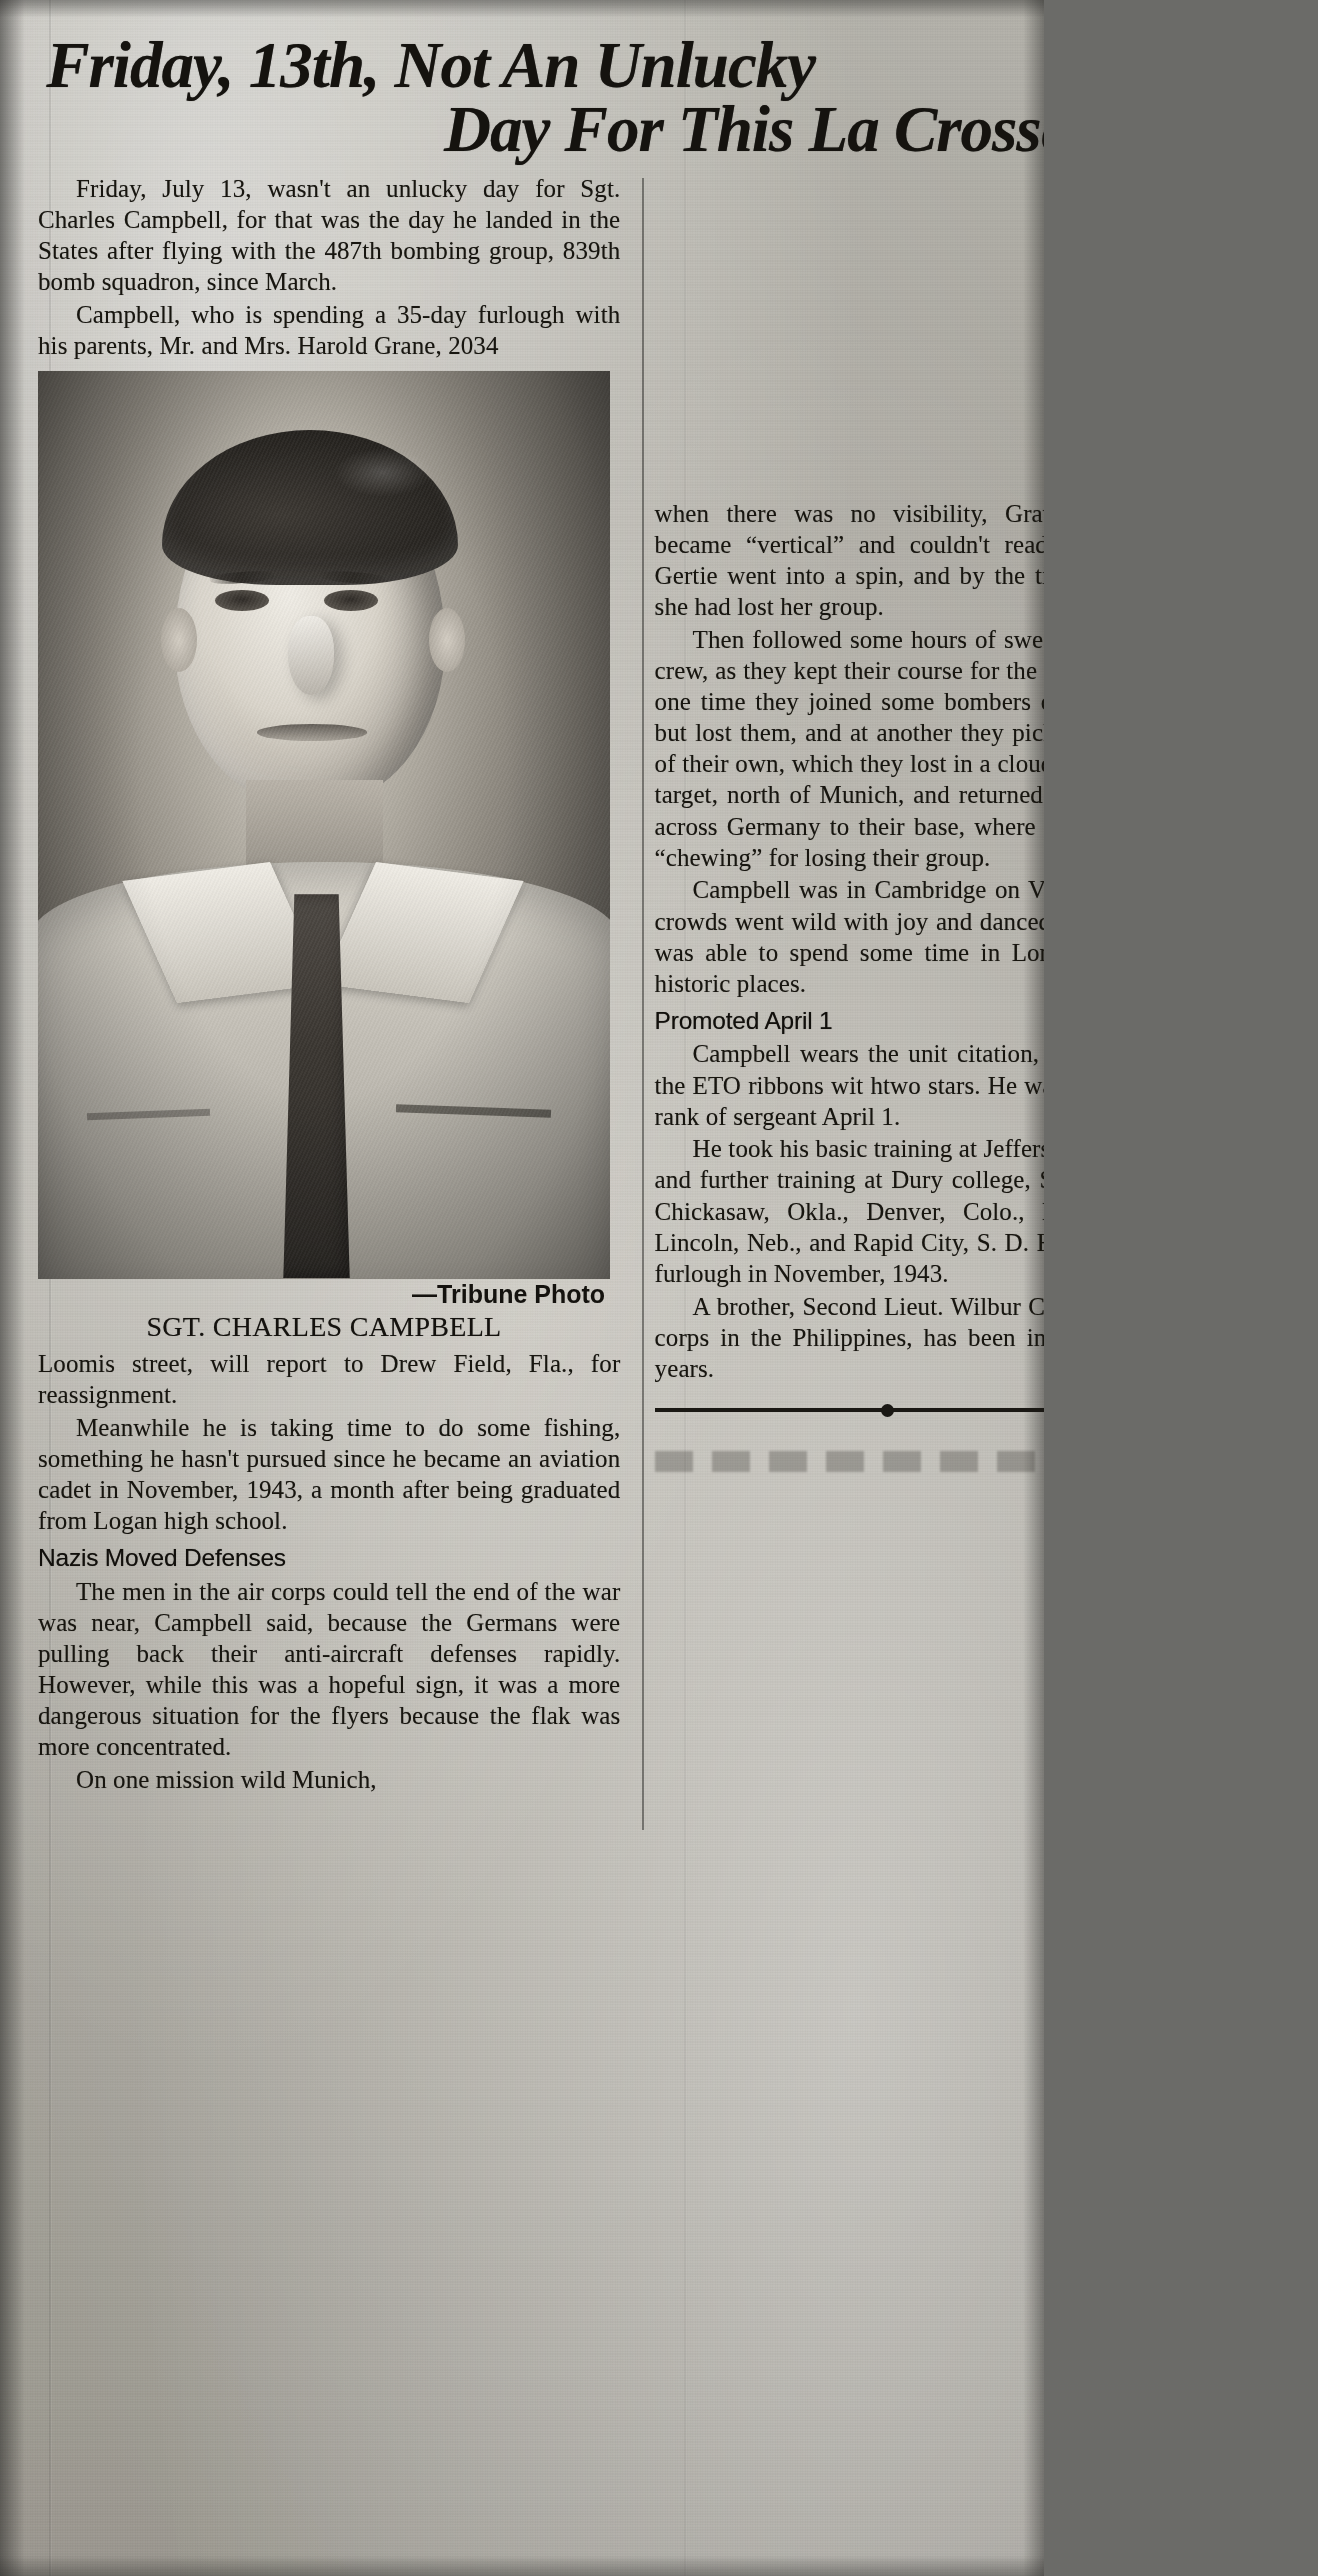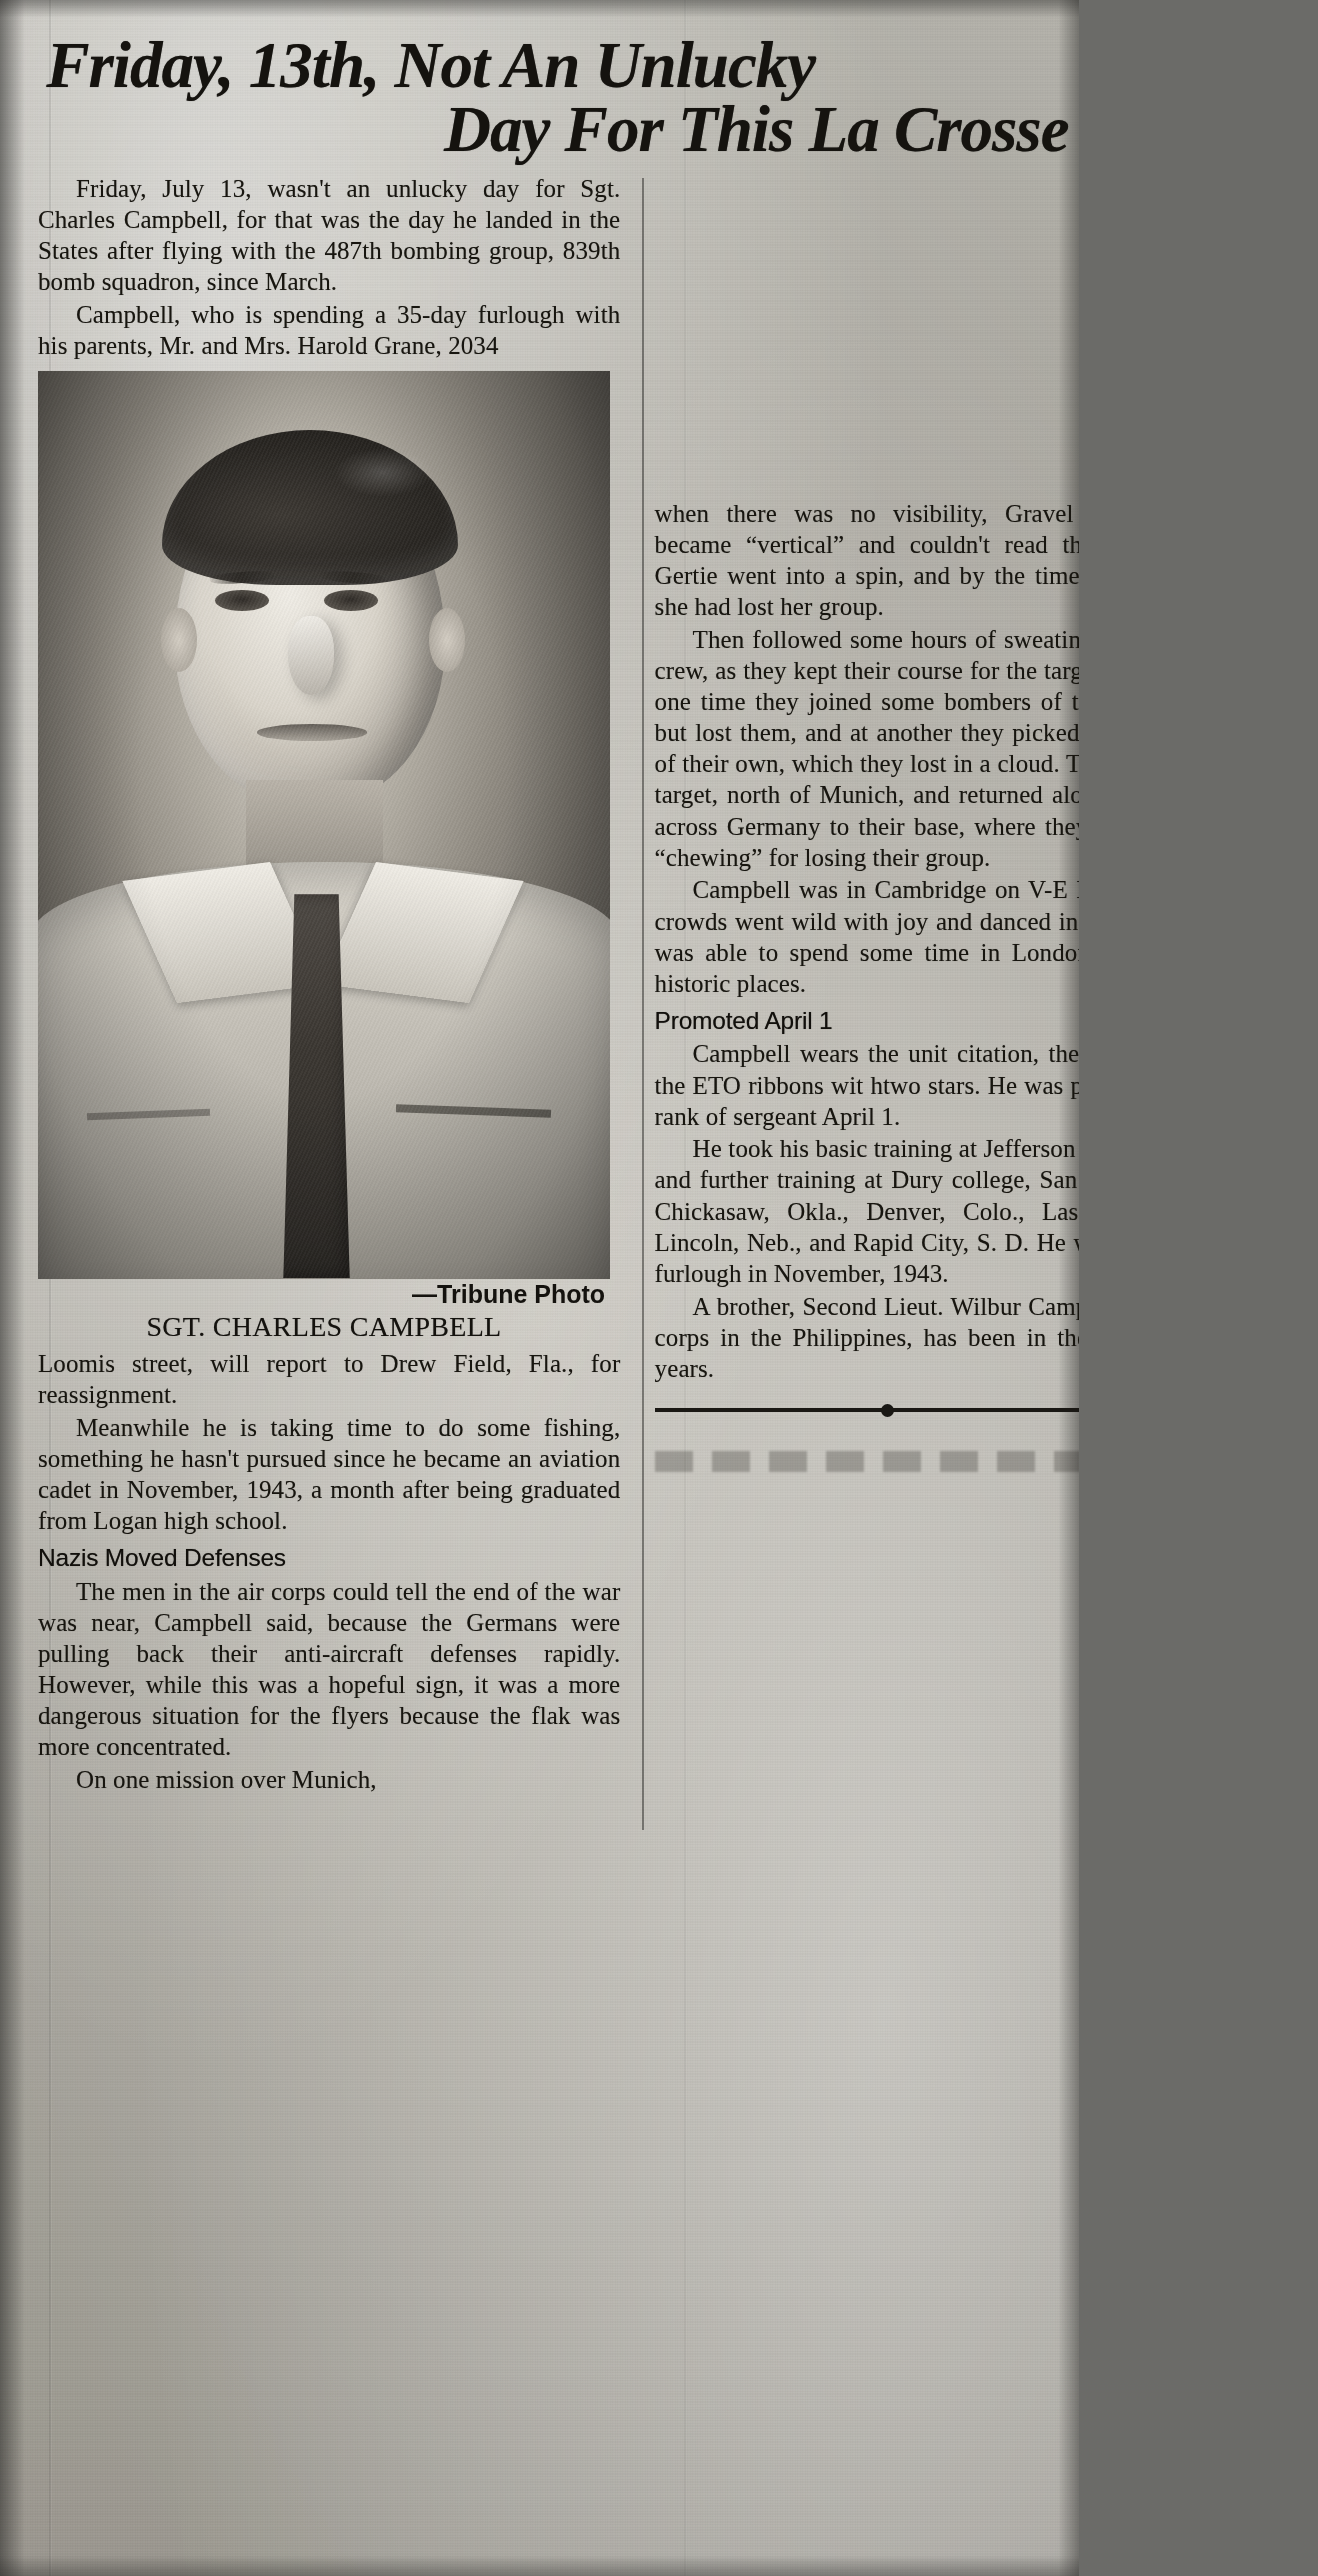--- a/index.html
+++ b/index.html
@@ -7,21 +7,20 @@
     padding: 0;
     background: #6b6b68;
   }
   #page {
     position: relative;
     width: 1044px;
     height: 2576px;
     background: #b9b6ad;
     overflow: hidden;
     font-family: "Liberation Serif", serif;
-    padding-left: 35px;
   }
   
   #paper {
     position: absolute;
     inset: 0;
     background:
       radial-gradient(ellipse at 20% 12%, rgba(255,255,255,0.50), rgba(255,255,255,0) 55%),
       radial-gradient(ellipse at 82% 78%, rgba(255,255,255,0.35), rgba(255,255,255,0) 60%),
       radial-gradient(ellipse at 50% 50%, rgba(0,0,0,0.05), rgba(0,0,0,0.14) 85%),
       linear-gradient(180deg, #cfcdc4 0%, #c4c1b8 20%, #c9c6bd 50%, #bdbab1 80%, #b2afa6 100%);
@@ -376,21 +375,21 @@
           </div>
           <div class="photo-credit">—Tribune Photo</div>
           <div class="photo-caption">SGT. CHARLES CAMPBELL</div>
         </div>
 
         <p class="body noindent">Loomis street, will report to Drew Field, Fla., for reassignment.</p>
         <p class="body">Meanwhile he is taking time to do some fishing, something he hasn't pursued since he became an aviation cadet in November, 1943, a month after being graduated from Logan high school.</p>
 
         <h3 class="subhead">Nazis Moved Defenses</h3>
         <p class="body">The men in the air corps could tell the end of the war was near, Campbell said, because the Germans were pulling back their anti-aircraft defenses rapidly. However, while this was a hopeful sign, it was a more dangerous situation for the flyers because the flak was more concentrated.</p>
-        <p class="body">On one mission over Munich,</p>
+        <p class="body">On one mission wild Munich,</p>
       </div>
 
       <div class="col right">
         <p class="body noindent">when there was no visibility, Gravel Gertie's pilot became “vertical” and couldn't read the instruments. Gertie went into a spin, and by the time she recovered she had lost her group.</p>
         <p class="body">Then followed some hours of sweating it out for the crew, as they kept their course for the target all alone. At one time they joined some bombers of the 94th group, but lost them, and at another they picked up two planes of their own, which they lost in a cloud. They made their target, north of Munich, and returned alone all the way across Germany to their base, where they were given a “chewing” for losing their group.</p>
         <p class="body">Campbell was in Cambridge on V-E Day, where the crowds went wild with joy and danced in the streets. He was able to spend some time in London to see many historic places.</p>
 
         <h3 class="subhead">Promoted April 1</h3>
         <p class="body">Campbell wears the unit citation, the air medal and the ETO ribbons wit htwo stars. He was promoted to the rank of sergeant April 1.</p>
         <p class="body">He took his basic training at Jefferson Barracks, Mo., and further training at Dury college, San Antonio, Tex., Chickasaw, Okla., Denver, Colo., Las Vegas, Nev., Lincoln, Neb., and Rapid City, S. D. He was home for a furlough in November, 1943.</p>

